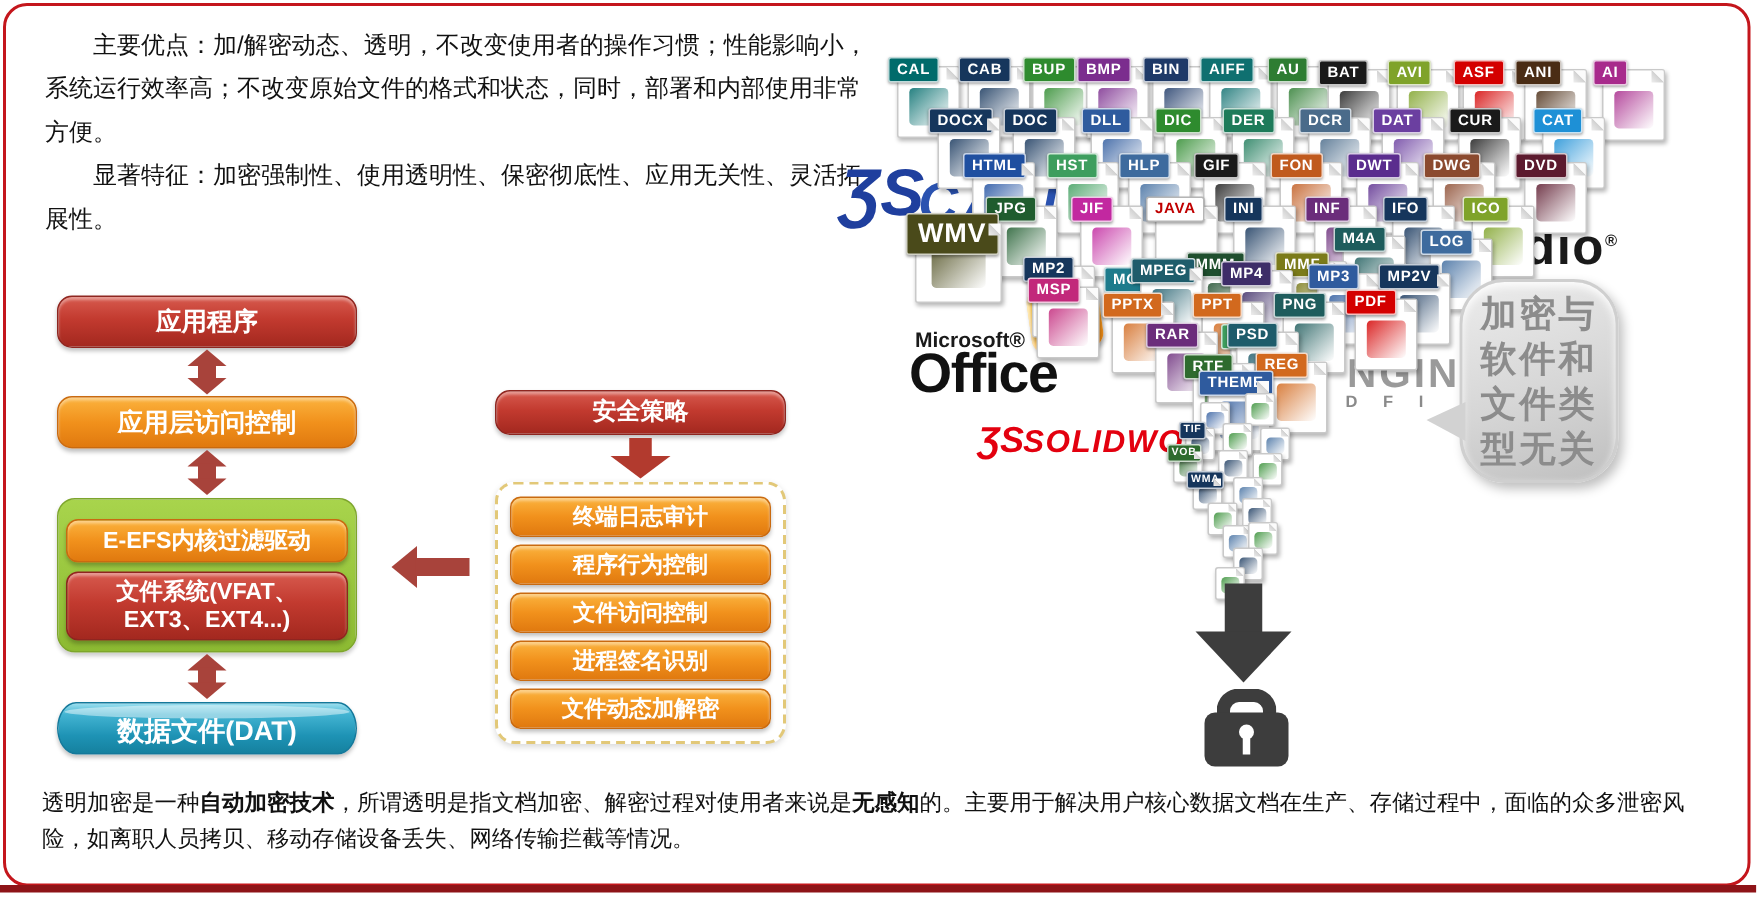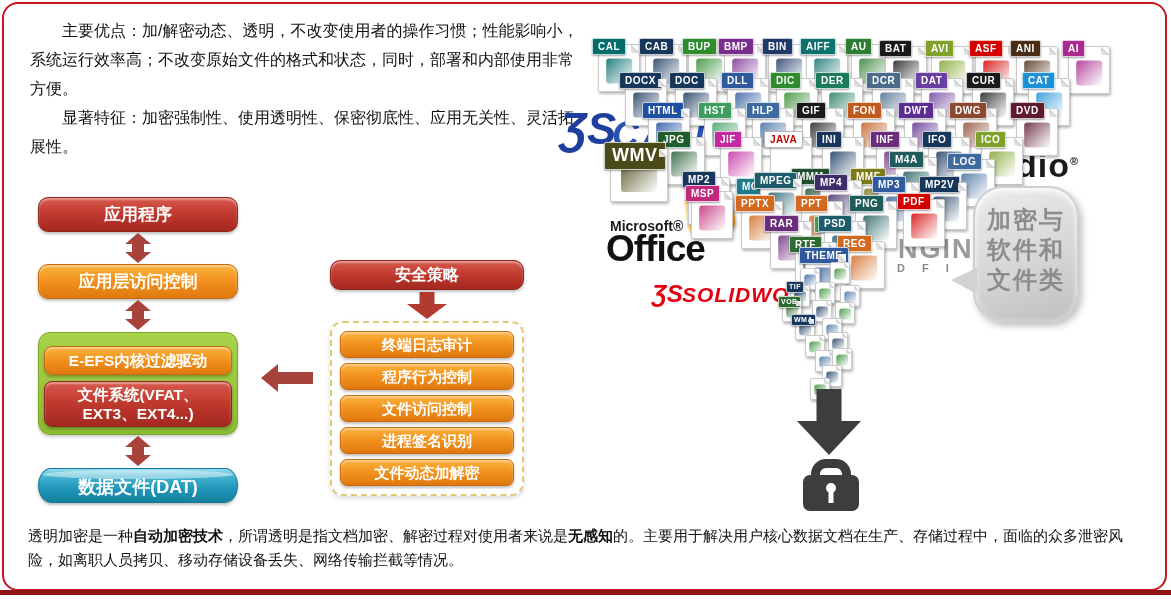--- a/index.html
+++ b/index.html
@@ -93,21 +93,21 @@
   .proe-dfi{left:897px;top:262px;font-size:11px;font-weight:bold;color:#8A8A8A;letter-spacing:7px;}
 
   
   .bubble{position:absolute;left:973px;top:186px;width:102px;height:132px;z-index:20;
       background:linear-gradient(160deg,#ececec 0%,#d6d6d6 55%,#bfbfbf 100%);
       border:2px solid #cfcfcf;border-radius:30px;
       box-shadow:inset 0 3px 6px rgba(255,255,255,.9),3px 4px 7px rgba(0,0,0,.25);}
   .bubble::before{content:"";position:absolute;left:-24px;bottom:26px;
       border-top:12px solid transparent;border-bottom:14px solid transparent;border-right:26px solid #d2d2d2;}
   .bubble .ln{font-size:24px;font-weight:bold;color:#8C8C8C;text-align:center;line-height:30px;letter-spacing:2px;}
-  .bubble .pad{padding-top:17px;}
+  .bubble .pad{padding-top:7px;}
 
   
   .bigarrow{position:absolute;left:797px;top:389px;width:64px;height:66px;z-index:20;}
   .bigarrow .shaft{position:absolute;left:50%;transform:translateX(-50%);top:0;width:25px;height:34px;background:#3D3D3D;}
   .bigarrow::after{content:"";position:absolute;top:32px;left:50%;transform:translateX(-50%);
       border-left:32px solid transparent;border-right:32px solid transparent;border-top:34px solid #3D3D3D;}
   .lock{position:absolute;left:803px;top:459px;width:56px;height:52px;z-index:20;}
   .lock .shackle{position:absolute;top:0;left:50%;transform:translateX(-50%);width:22px;height:26px;
       border:9px solid #3D3D3D;border-bottom:none;border-radius:15px 15px 0 0;}
   .lock .lbody{position:absolute;bottom:0;left:0;width:56px;height:36px;background:#3D3D3D;border-radius:7px;}
@@ -423,20 +423,21 @@
         </div>
         <div class="fcard s" style="left: 810px; top: 378px;">
           <div class="blob" style="background: linear-gradient(135deg, rgb(46, 139, 46), rgba(255, 255, 255, 0.55));"></div>
         </div>
       </div>
 
     <div class="bubble">
       <div class="ln pad">加密与</div>
       <div class="ln">软件和</div>
       <div class="ln">文件类</div>
+      <div class="ln">型无关</div>
     </div>
 
     <div class="bigarrow">
         <div class="shaft"></div>
       </div>
     <div class="lock">
         <div class="shackle"></div>
         <div class="lbody"></div>
       </div>
   </div>

